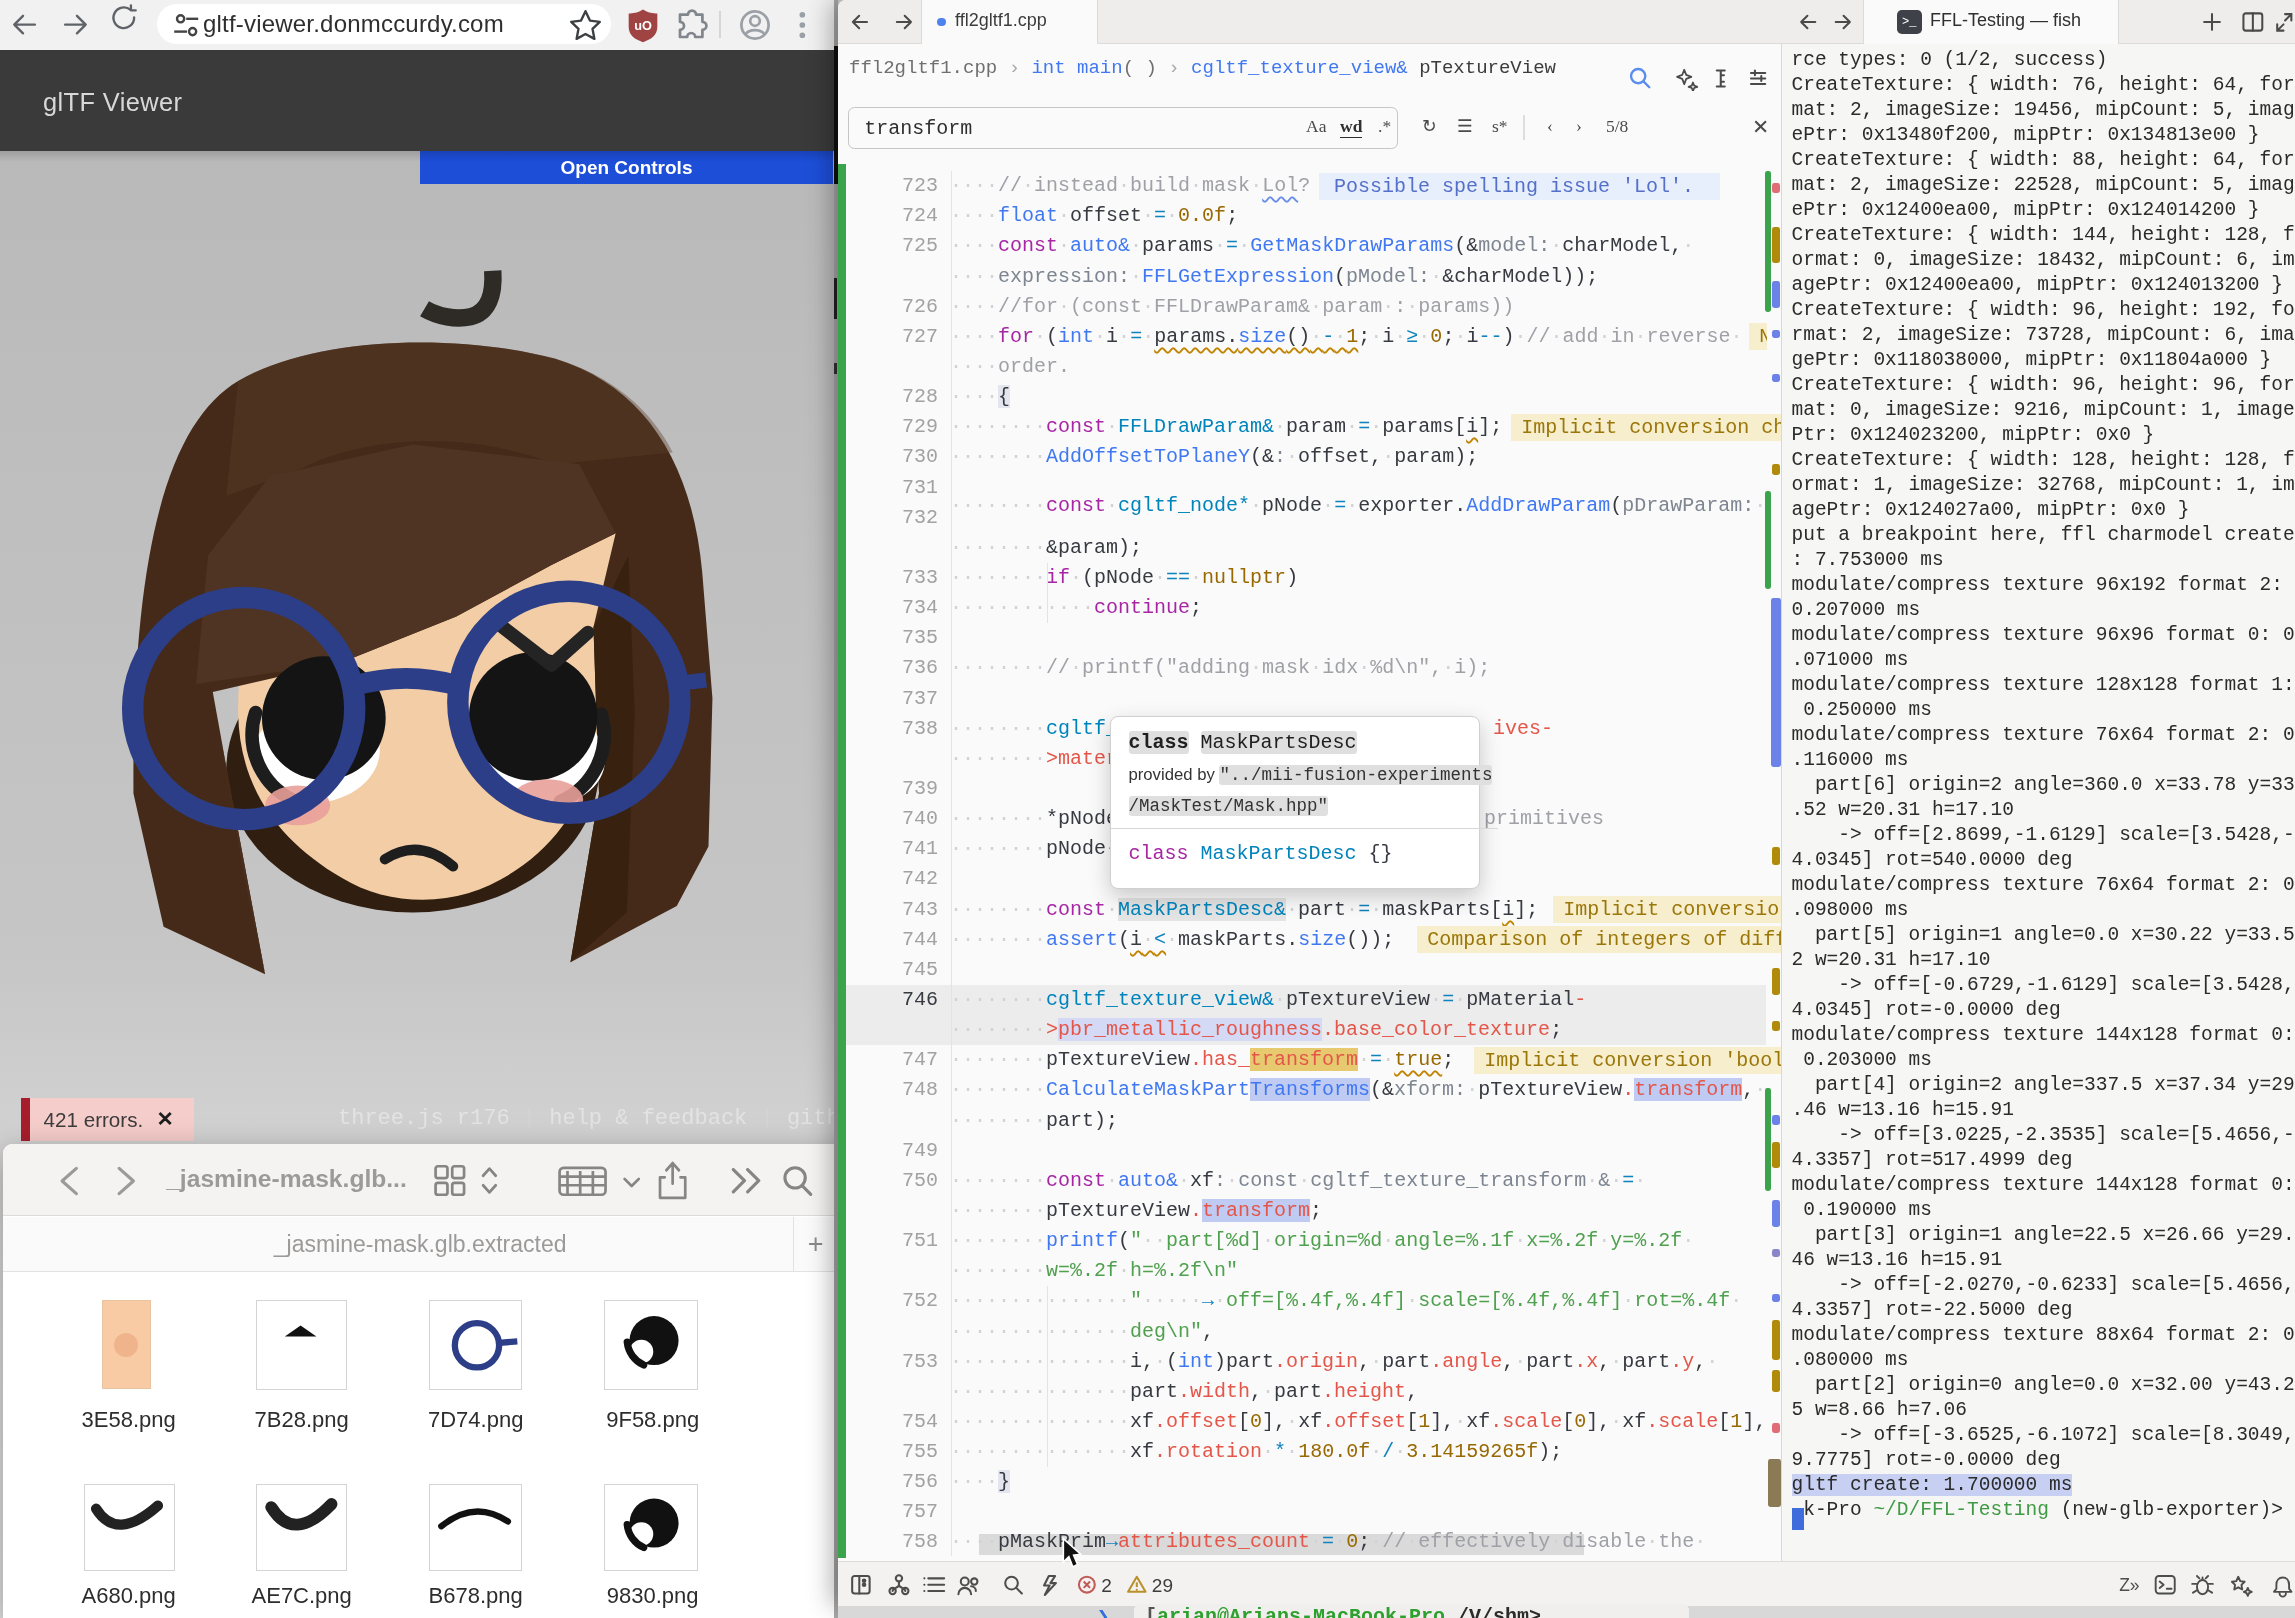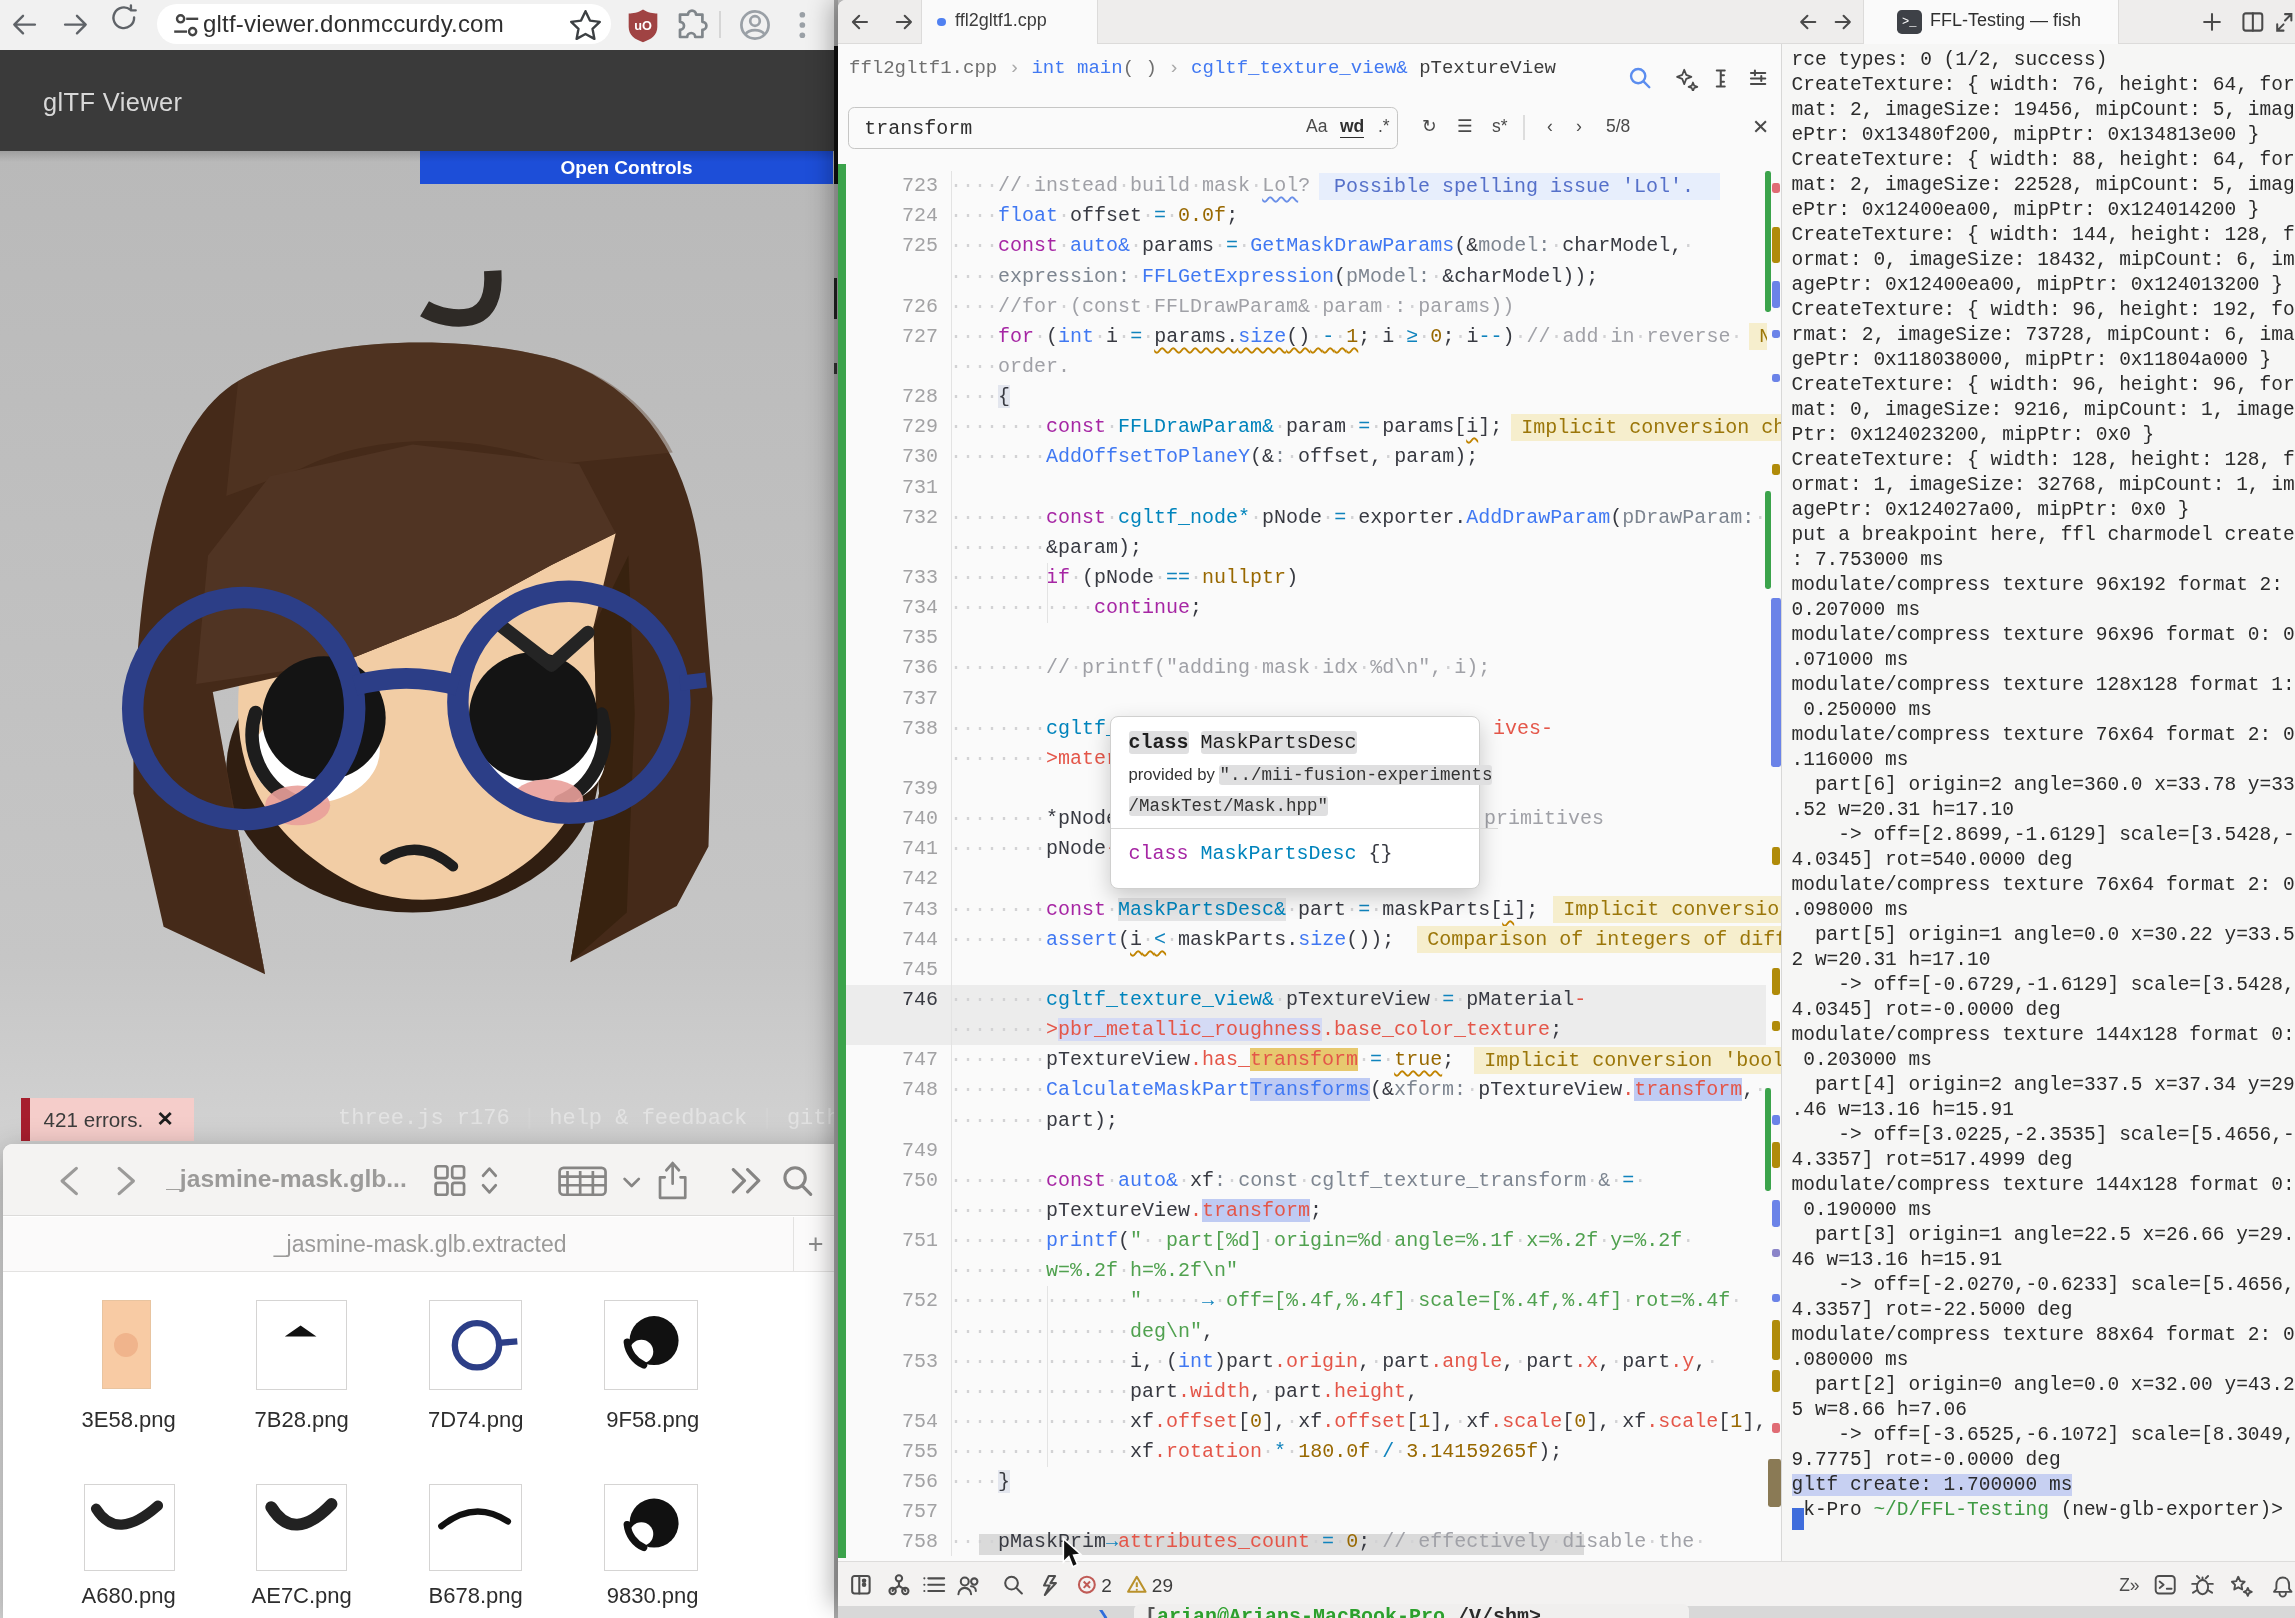--- a/index.html
+++ b/index.html
@@ -46,21 +46,21 @@
   #tab1 .t { position:absolute; left:33px; top:10.3px; font-size:18px; color:#3c3c3c; }
   
   #ttab { position:absolute; left:1025px; top:0; width:256px; height:44px; background:#fafafa; border-left:0.8px solid #dcdbda; border-right:0.8px solid #dcdbda; }
   #ttab .ic { position:absolute; left:33px; top:9.5px; width:24.6px; height:24.6px; background:#3e4147; border-radius:4.8px; color:#fff; font-size:12px; font-family:"Liberation Mono",monospace; text-align:center; line-height:24px; }
   #ttab .t { position:absolute; left:66px; top:10.3px; font-size:18px; color:#2f2f2f; }
 
   #breadcrumb { position:absolute; left:0; top:44px; width:943px; height:48px; background:#fafafa; font-family:"Liberation Mono",monospace; font-size:19px; color:#6f6f6f; }
   #searchrow { position:absolute; left:0; top:91px; width:943px; height:73px; background:#fafafa; }
   #searchbox { position:absolute; left:10.3px; top:16px; width:550px; height:42px; border:1.6px solid #c6c6c5; border-radius:6.3px; background:#fafafa; }
   #searchbox .q { position:absolute; left:15px; top:8.7px; font-family:"Liberation Mono",monospace; font-size:20px; color:#2f2f2f; }
-  .sbtn { position:absolute; top:9.5px; font-size:17.5px; color:#4a4a4a; font-family:Liberation Sans, sans-serif; }
+  .sbtn { position:absolute; top:9.5px; font-size:17.5px; color:#4a4a4a; font-family:Liberation Serif, serif; }
 
   
   #code { position:absolute; left:0; top:164px; width:943px; height:1397px; background:#fafafa; overflow:hidden; }
   #gitbar { position:absolute; left:0; top:0px; width:8px; height:1394px; background:#3ba34b; }
   .ln { position:absolute; width:73px; text-align:right; left:27px; font-family:"Liberation Mono",monospace; font-size:20px; line-height:30px; color:#a2a2a4; }
   .row { position:absolute; left:112px; font-family:"Liberation Mono",monospace; font-size:20px; line-height:30px; white-space:pre; color:#383a42; }
   .row i, .ln i { font-style:normal; }
   i.w { color:#d2d2d4; font-style:normal; }
   .k { color:#a626a4; } .t { color:#0184bc; } .f { color:#4078f2; }
   .p { color:#e45649; } .n { color:#986801; } .s { color:#50a14f; }
@@ -391,21 +391,21 @@
 <div class="row" style="top:158px"><i class="w">····</i><span class="k">for</span><i class="w">·</i>(<span class="f">int</span><i class="w">·</i>i<i class="w">·</i><span class="o">=</span><i class="w">·</i><u class="sqg">params.<span class="f">size</span>()<i class="w">·</i><span class="o">-</span><i class="w">·</i><span class="n">1</span></u>;<i class="w">·</i>i<i class="w">·</i><span class="o">≥</span><i class="w">·</i><span class="n">0</span>;<i class="w">·</i>i<span class="o">--</span>)<i class="w">·</i><span class="c">//<i class="w">·</i>add<i class="w">·</i>in<i class="w">·</i>reverse<i class="w">·</i></span></div>
 <div class="row" style="top:188px"><i class="w">····</i><span class="c">order.</span></div>
 <div class="ln" style="top:218px;color:#a2a2a4">728</div>
 <div class="row" style="top:218px"><i class="w">····</i><span class="mbr">{</span></div>
 <div class="ln" style="top:248px;color:#a2a2a4">729</div>
 <div class="row" style="top:248px"><i class="w">········</i><span class="k">const</span><i class="w">·</i><span class="t">FFLDrawParam&amp;</span><i class="w">·</i>param<i class="w">·</i><span class="o">=</span><i class="w">·</i>params[<u class="sqg">i</u>];</div>
 <div class="ln" style="top:278px;color:#a2a2a4">730</div>
 <div class="row" style="top:278px"><i class="w">········</i><span class="f">AddOffsetToPlaneY</span>(&amp;<span class="in">:</span><i class="w">·</i>offset,<i class="w">·</i>param);</div>
 <div class="ln" style="top:309px;color:#a2a2a4">731</div>
 <div class="ln" style="top:339px;color:#a2a2a4">732</div>
-<div class="row" style="top:339px"><i class="w">········</i><span class="k">const</span><i class="w">·</i><span class="t">cgltf_node*</span><i class="w">·</i>pNode<i class="w">·</i><span class="o">=</span><i class="w">·</i>exporter.<span class="f">AddDrawParam</span>(<span class="in">pDrawParam:</span><i class="w">·</i></div>
+<div class="row" style="top:327px"><i class="w">········</i><span class="k">const</span><i class="w">·</i><span class="t">cgltf_node*</span><i class="w">·</i>pNode<i class="w">·</i><span class="o">=</span><i class="w">·</i>exporter.<span class="f">AddDrawParam</span>(<span class="in">pDrawParam:</span><i class="w">·</i></div>
 <div class="row" style="top:369px"><i class="w">········</i>&amp;param);</div>
 <div class="ln" style="top:399px;color:#a2a2a4">733</div>
 <div class="row" style="top:399px"><i class="w">········</i><span class="k">if</span><i class="w">·</i>(pNode<i class="w">·</i><span class="o">==</span><i class="w">·</i><span class="n">nullptr</span>)</div>
 <div class="ln" style="top:429px;color:#a2a2a4">734</div>
 <div class="row" style="top:429px"><i class="w">············</i><span class="k">continue</span>;</div>
 <div class="ln" style="top:459px;color:#a2a2a4">735</div>
 <div class="ln" style="top:489px;color:#a2a2a4">736</div>
 <div class="row" style="top:489px"><i class="w">········</i><span class="c">//<i class="w">·</i>printf("adding<i class="w">·</i>mask<i class="w">·</i>idx<i class="w">·</i>%d\n",<i class="w">·</i>i);</span></div>
 <div class="ln" style="top:520px;color:#a2a2a4">737</div>
 <div class="ln" style="top:550px;color:#a2a2a4">738</div>

